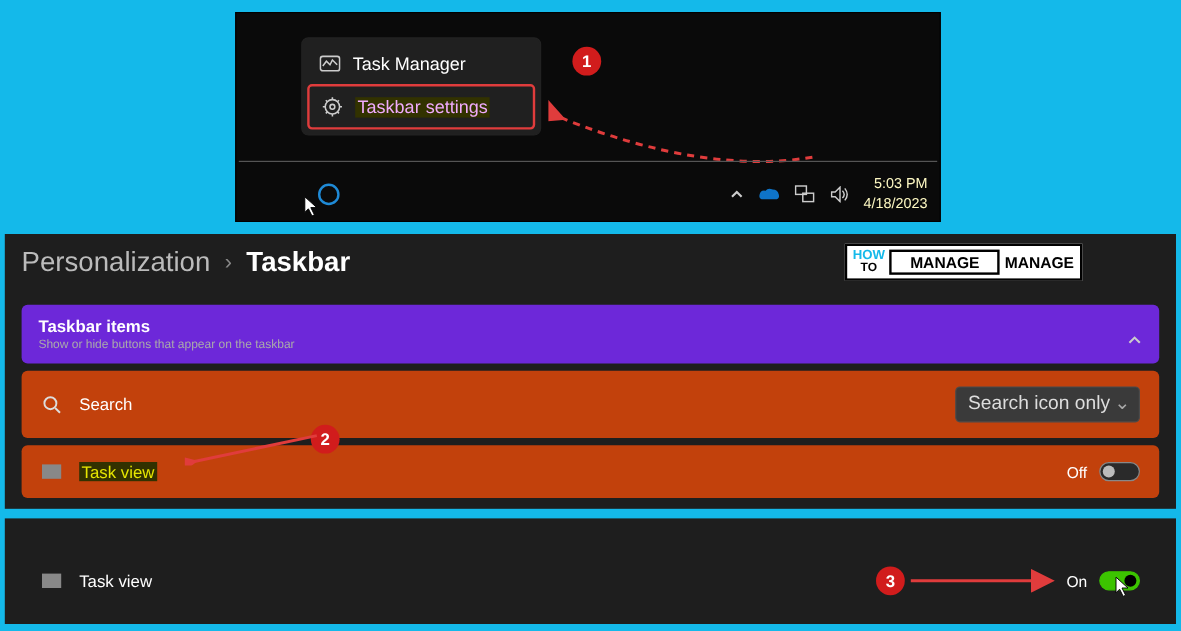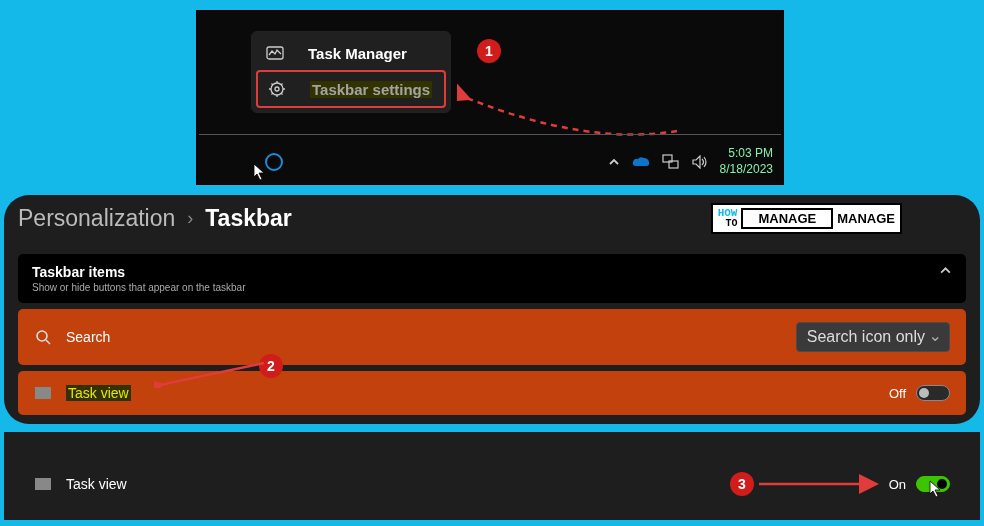--- a/index.html
+++ b/index.html
@@ -27,33 +27,32 @@
     top: 20px;
     width: 200px;
     background: #202020;
     border: 1px solid #222;
     border-radius: 6px;
     padding: 4px;
   }
   .ctx-row {
     display: flex;
     align-items: center;
-    gap: 24px;
+    gap: 10px;
     padding: 8px 10px;
     font-size: 15px;
     cursor: pointer;
     border-radius: 4px;
-    font-weight: bold;
   }
   .ctx-row.highlight {
     border: 2px solid #e03c3c;
     border-radius: 4px;
   }
   .ctx-row.highlight span.lbl {
-    color: #a3a3a3;
+    color: #f0abfc;
     background: #323200;
     padding: 0 2px;
   }
   .ctx-icon { width: 18px; height: 18px; display: inline-flex; align-items: center; justify-content: center; color: #ddd; }
   .divider-line {
     position: absolute;
     left: 2px; right: 2px;
     top: 123px;
     height: 1px;
     background: #555;
@@ -79,21 +78,21 @@
     display: flex;
     align-items: center;
     gap: 12px;
   }
   .tray-icon { color: #ddd; font-size: 14px; display: inline-flex; align-items: center; }
   .onedrive { color: #0d6dbe; font-size: 16px; }
   .dt {
     font-size: 12px;
     text-align: right;
     line-height: 1.3;
-    color: #86efac;
+    color: #fef9c3;
   }
   .badge {
     width: 24px; height: 24px; border-radius: 50%;
     background: #d11c1c;
     color: #fff; font-weight: bold;
     display: inline-flex; align-items: center; justify-content: center;
     font-size: 14px;
     position: absolute;
   }
   .arrow-dashed {
@@ -102,21 +101,20 @@
     width: 230px; height: 80px;
     pointer-events: none;
   }
 
   
   .panel-mid {
     position: absolute;
     left: 4px; top: 195px;
     width: 976px; height: 229px;
     background: #1e1e1e;
-    border-radius: 25px;
   }
   .breadcrumb {
     display: flex; align-items: center; gap: 12px;
     padding: 10px 14px;
     font-size: 23px;
   }
   .breadcrumb .bc1 { color: #bbb; font-weight: 400; }
   .breadcrumb .chev { color: #888; font-size: 18px; }
   .breadcrumb .bc2 { font-weight: 600; }
 
@@ -133,26 +131,26 @@
     gap: 4px;
     font-size: 13px;
     border: 2px solid #000;
   }
   .watermark .how { color: #14b9ea; font-size: 11px; line-height: 1; }
   .watermark .to { font-size: 10px; }
   .watermark .md { border: 2px solid #000; padding: 1px 15px; font-size: 13px; }
 
   .items-header {
     margin: 12px 14px 0 14px;
-    background: #000000;
+    background: #6d28d9;
     border-radius: 5px;
     padding: 10px 14px;
     display: flex;
     justify-content: space-between;
-    align-items: flex-start;
+    align-items: flex-end;
   }
   .items-header .titles .t1 { font-size: 14px; font-weight: 600; }
   .items-header .titles .t2 { font-size: 10px; color: #aaa; margin-top: 2px; }
   .chev-up { color: #ccc; font-size: 13px; }
 
   .row-item {
     margin: 6px 14px 0 14px;
     background: #c2410c;
     border-radius: 5px;
     padding: 13px 16px;
@@ -305,34 +303,34 @@
         </svg>
     </span>
     <span class="tray-icon">
       <svg width="16" height="14" viewBox="0 0 16 14">
           <path d="M1 5 L4 5 L8 1 L8 13 L4 9 L1 9 Z" fill="none" stroke="#ccc" stroke-width="1.2"></path>
           <path d="M10 4 Q13 7 10 10 M12 2 Q16 7 12 12" fill="none" stroke="#ccc" stroke-width="1.2"></path>
         </svg>
     </span>
     <div class="dt">
       <div>5:03 PM</div>
-      <div>8/18/2023</div>
+      <div>4/18/2023</div>
     </div>
   </div>
 </div>
 
 <div class="panel-mid">
   <div class="breadcrumb">
     <span class="bc1">Personalization</span>
     <span class="chev">›</span>
     <span class="bc2">Taskbar</span>
   </div>
 
   <div class="watermark">
-    <div style="display:flex;flex-direction:column;align-items:flex-end;line-height:1;font-family:Liberation Mono, monospace;">
+    <div style="display:flex;flex-direction:column;align-items:center;line-height:1;">
       <span class="how">HOW</span>
       <span class="to">TO</span>
     </div>
     <span class="md"><span>MANAGE</span></span>
     <span>MANAGE</span>
   </div>
 
   <div class="items-header">
     <div class="titles">
       <div class="t1">Taskbar items</div>

